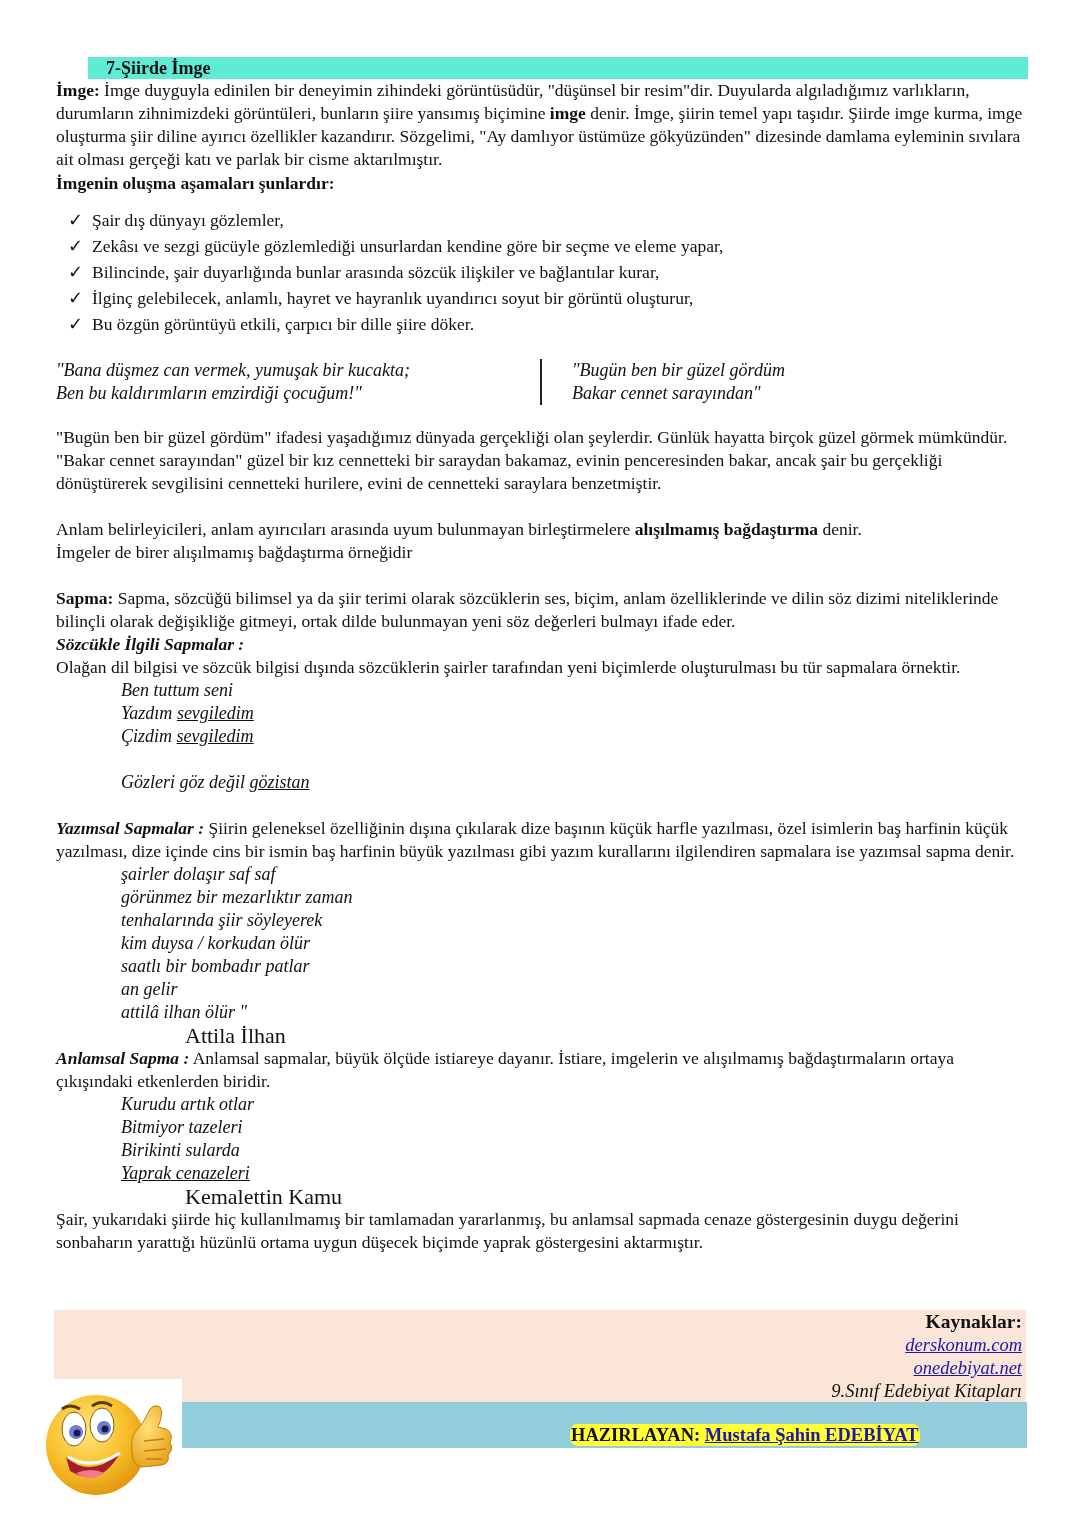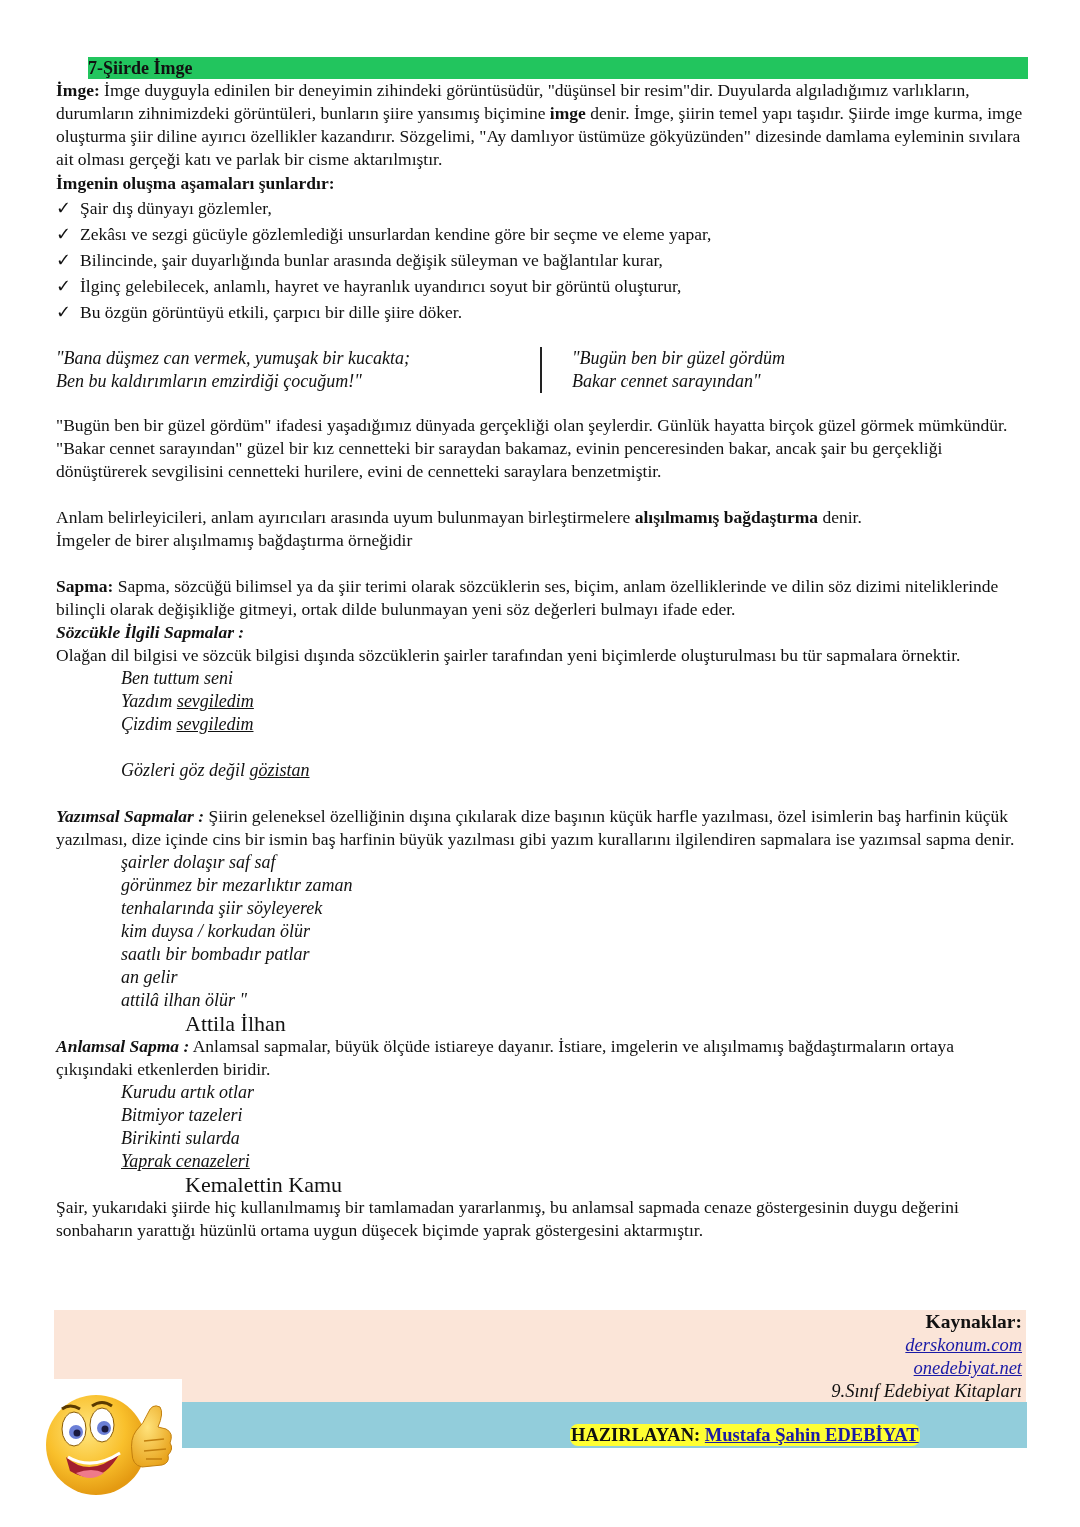--- a/index.html
+++ b/index.html
@@ -18,32 +18,32 @@
     line-height: 23px;
   }
   .page {
     position: absolute;
     left: 56px;
     top: 57px;
     width: 972px;
   }
   .section-header {
     margin-left: 32px;
-    background: #22c55e;
+    background: #5eead4;
     font-weight: bold;
     font-size: 18px;
     height: 22px;
     line-height: 23px;
-    padding-left: 0;
+    padding-left: 18px;
   }
   .p { margin: 0; }
   .b { font-weight: bold; }
   .bi { font-weight: bold; font-style: italic; }
   .gap { height: 23px; }
-  .checklist { margin: 0; padding: 0; list-style: none; }
+  .checklist { margin: 12px; padding: 0; list-style: none; }
   .checklist li { margin: 0; padding: 0; line-height: 26px; }
   .check { display: inline-block; width: 24px; font-family: "DejaVu Sans", sans-serif; font-size: 18px; }
   .quotes {
     display: flex;
     margin-top: 22px;
     font-style: italic;
     font-size: 18px;
     line-height: 23px;
   }
   .quote-left { width: 484px; }
@@ -108,21 +108,21 @@
   <div class="section-header">
     <span>7-Şiirde İmge</span>
   </div>
 
   <p class="p"><span class="b">İmge:</span><span> İmge duyguyla edinilen bir deneyimin zihindeki görüntüsüdür, "düşünsel bir resim"dir. Duyularda algıladığımız varlıkların, durumların zihnimizdeki görüntüleri, bunların şiire yansımış biçimine </span><span class="b">imge</span><span> denir. İmge, şiirin temel yapı taşıdır. Şiirde imge kurma, imge oluşturma şiir diline ayırıcı özellikler kazandırır. Sözgelimi, "Ay damlıyor üstümüze gökyüzünden" dizesinde damlama eyleminin sıvılara ait olması gerçeği katı ve parlak bir cisme aktarılmıştır.</span></p>
 
   <p class="p b" style="line-height:24px;">İmgenin oluşma aşamaları şunlardır:</p>
   <ul class="checklist">
     <li><span class="check">✓</span><span>Şair dış dünyayı gözlemler,</span></li>
     <li><span class="check">✓</span><span>Zekâsı ve sezgi gücüyle gözlemlediği unsurlardan kendine göre bir seçme ve eleme yapar,</span></li>
-    <li><span class="check">✓</span><span>Bilincinde, şair duyarlığında bunlar arasında değişik süleyman ve bağlantılar kurar,</span></li>
+    <li><span class="check">✓</span><span>Bilincinde, şair duyarlığında bunlar arasında sözcük ilişkiler ve bağlantılar kurar,</span></li>
     <li><span class="check">✓</span><span>İlginç gelebilecek, anlamlı, hayret ve hayranlık uyandırıcı soyut bir görüntü oluşturur,</span></li>
     <li><span class="check">✓</span><span>Bu özgün görüntüyü etkili, çarpıcı bir dille şiire döker.</span></li>
   </ul>
 
   <div class="quotes">
     <div class="quote-left">
       <div>"Bana düşmez can vermek, yumuşak bir kucakta;</div>
       <div>Ben bu kaldırımların emzirdiği çocuğum!"</div>
     </div>
     <div class="quote-divider"></div>

